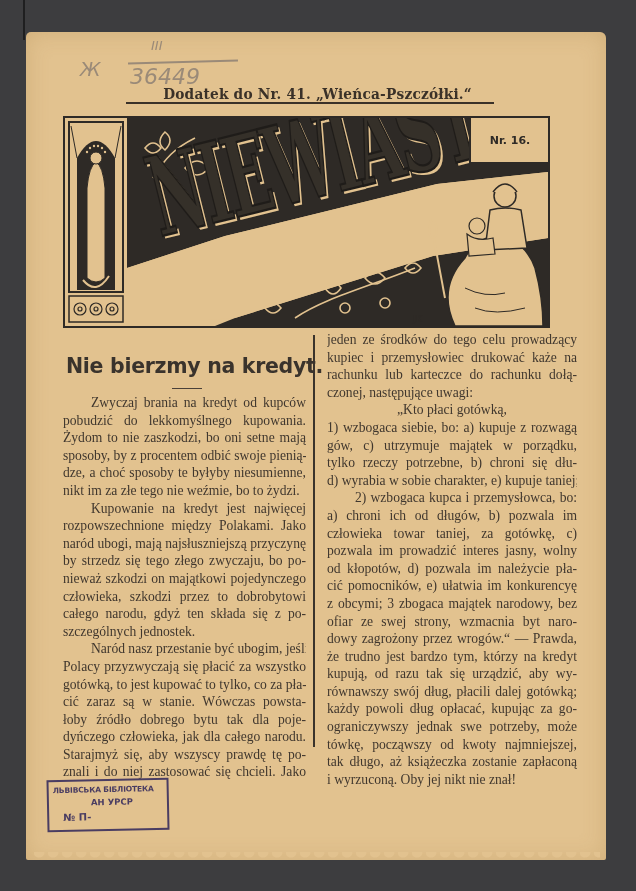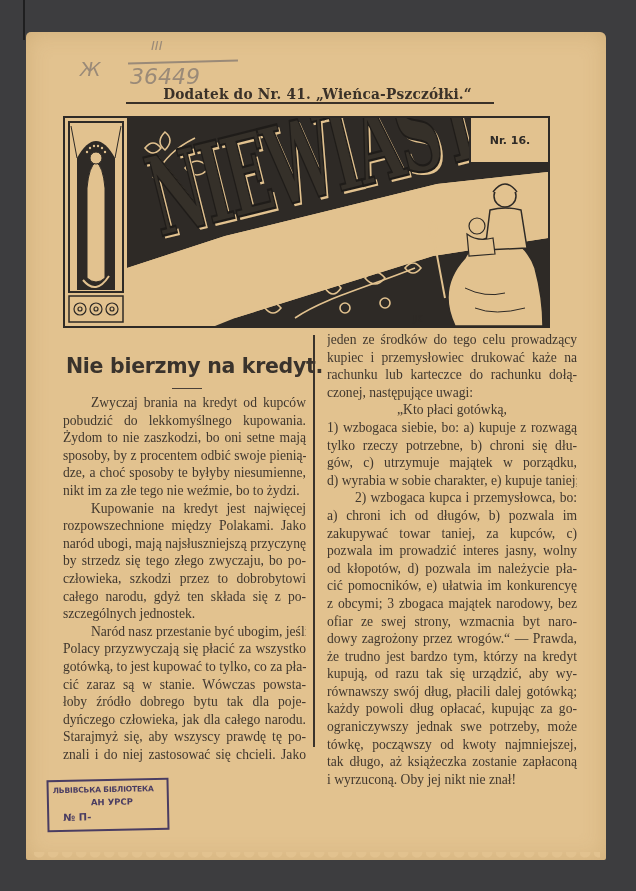--- a/index.html
+++ b/index.html
@@ -194,46 +194,47 @@
     <span class="line ind">Zwyczaj brania na kredyt od kupców</span>
     <span class="line">pobudzić do lekkomyślnego kupowania.</span>
     <span class="line">Żydom to nie zaszkodzi, bo oni setne mają</span>
     <span class="line">sposoby, by z procentem odbić swoje pienią-</span>
     <span class="line">dze, a choć sposoby te byłyby niesumienne,</span>
     <span class="line last">nikt im za złe tego nie weźmie, bo to żydzi.</span>
     <span class="line ind">Kupowanie na kredyt jest najwięcej</span>
     <span class="line">rozpowszechnione między Polakami. Jako</span>
     <span class="line">naród ubogi, mają najsłuszniejszą przyczynę</span>
     <span class="line">by strzedz się tego złego zwyczaju, bo po-</span>
+    <span class="line">nieważ szkodzi on majątkowi pojedynczego</span>
     <span class="line">człowieka, szkodzi przez to dobrobytowi</span>
     <span class="line">całego narodu, gdyż ten składa się z po-</span>
     <span class="line last">szczególnych jednostek.</span>
     <span class="line ind">Naród nasz przestanie być ubogim, jeśli</span>
     <span class="line">Polacy przyzwyczają się płacić za wszystko</span>
     <span class="line">gotówką, to jest kupować to tylko, co za pła-</span>
     <span class="line">cić zaraz są w stanie. Wówczas powsta-</span>
     <span class="line">łoby źródło dobrego bytu tak dla poje-</span>
     <span class="line">dyńczego człowieka, jak dla całego narodu.</span>
     <span class="line">Starajmyż się, aby wszyscy prawdę tę po-</span>
     <span class="line">znali i do niej zastosować się chcieli. Jako</span>
   </div>
 <div class="col-divider"></div>
 <div class="col col-right" id="col-right">
     <span class="line">jeden ze środków do tego celu prowadzący</span>
     <span class="line">kupiec i przemysłowiec drukować każe na</span>
     <span class="line">rachunku lub karteczce do rachunku dołą-</span>
     <span class="line last">czonej, następujące uwagi:</span>
     <span class="line cen">„Kto płaci gotówką,</span>
     <span class="line">1) wzbogaca siebie, bo: a) kupuje z rozwagą</span>
+    <span class="line">gów, c) utrzymuje majątek w porządku,</span>
     <span class="line">tylko rzeczy potrzebne, b) chroni się dłu-</span>
-    <span class="line">gów, c) utrzymuje majątek w porządku,</span>
     <span class="line">d) wyrabia w sobie charakter, e) kupuje taniej;</span>
     <span class="line ind">2) wzbogaca kupca i przemysłowca, bo:</span>
     <span class="line">a) chroni ich od długów, b) pozwala im</span>
-    <span class="line">zakupywać towar taniej, za kupców, c)</span>
+    <span class="line">człowieka towar taniej, za gotówkę, c)</span>
     <span class="line">pozwala im prowadzić interes jasny, wolny</span>
     <span class="line">od kłopotów, d) pozwala im należycie pła-</span>
     <span class="line">cić pomocników, e) ułatwia im konkurencyę</span>
     <span class="line">z obcymi; 3 zbogaca majątek narodowy, bez</span>
     <span class="line">ofiar ze swej strony, wzmacnia byt naro-</span>
     <span class="line">dowy zagrożony przez wrogów.“ — Prawda,</span>
     <span class="line">że trudno jest bardzo tym, którzy na kredyt</span>
     <span class="line">kupują, od razu tak się urządzić, aby wy-</span>
     <span class="line">równawszy swój dług, płacili dalej gotówką;</span>
     <span class="line">każdy powoli dług opłacać, kupując za go-</span>

